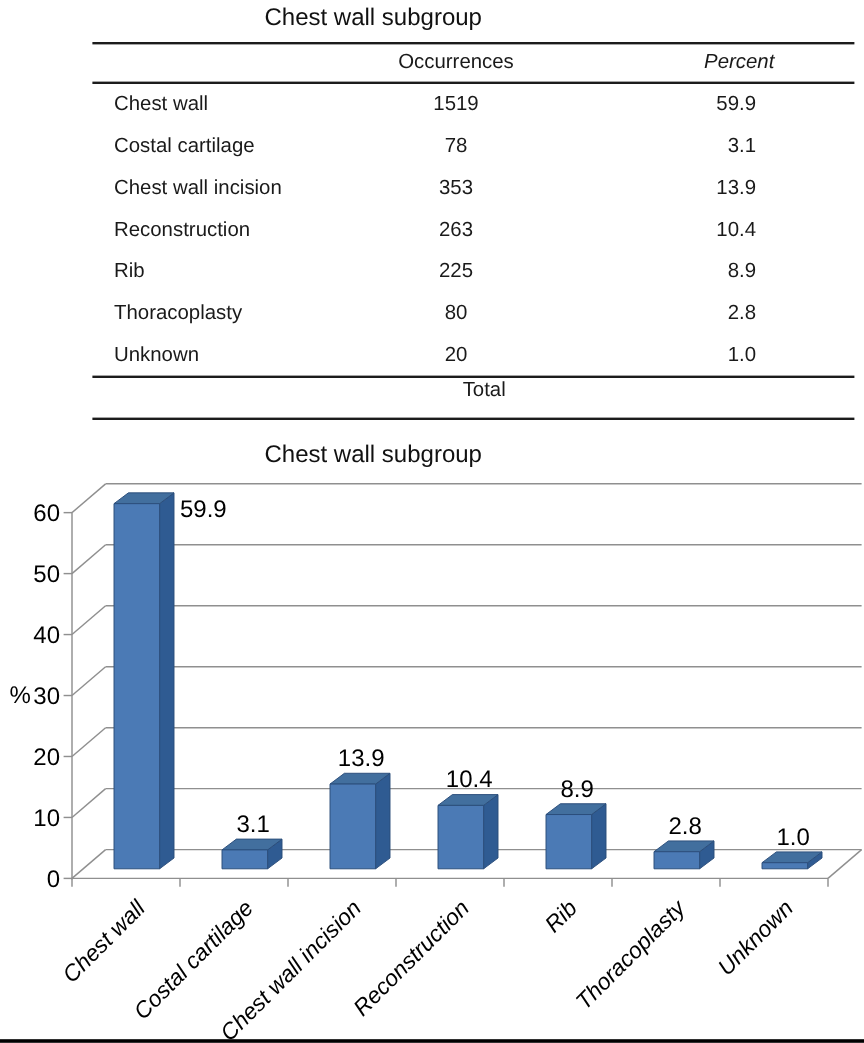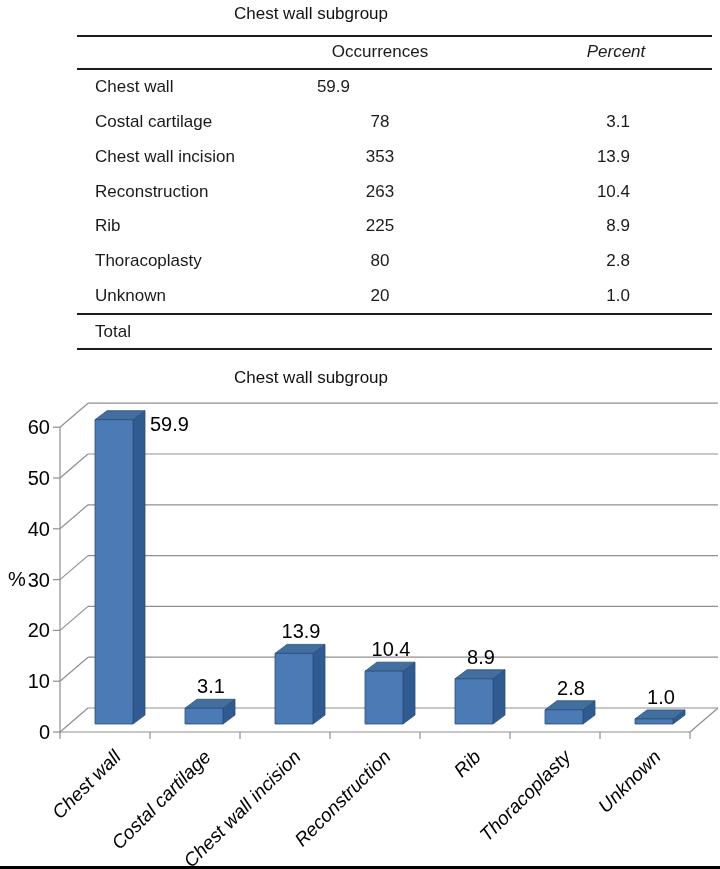--- a/index.html
+++ b/index.html
@@ -3,34 +3,34 @@
 <meta charset="utf-8">
 <style>
   html,body{margin:0;padding:0;}
   body{
     width:720px;height:869px;background:#ffffff;position:relative;
     font-family:"Liberation Sans", sans-serif;color:#1a1a1a;overflow:hidden;
   }
   .abs{position:absolute;}
   .fig-title{
     position:absolute;left:0;width:622px;text-align:center;
-    font-size:17px;color:#111;
+    font-size:20px;color:#111;
   }
   #table-title{top:4px;}
   #chart-title{top:368px;}
   .rule{position:absolute;left:77px;width:635px;height:2px;background:#1c1c1c;}
   #rule-top{top:35px;}
   #rule-header{top:68px;}
   #rule-total{top:313px;}
   #rule-bottom{top:348px;}
   .t-row{display:flex;align-items:center;width:635px;font-size:17px;}
   #header-row{position:absolute;left:77px;top:35px;height:33px;}
   #table-body{position:absolute;left:77px;top:70px;height:243px;display:flex;flex-direction:column;}
   #table-body .t-row{flex:1;}
-  #total-row{position:absolute;left:77px;top:315px;height:33px;}
+  #total-row{position:absolute;left:77px;top:315px;height:33px;flex-direction:column;}
   .c-label{flex:0 0 163px;box-sizing:border-box;padding-left:18px;text-align:left;}
   .c-occ{flex:0 0 280px;text-align:center;}
   .c-pct{flex:0 0 192px;box-sizing:border-box;text-align:right;padding-right:82px;}
   .c-pct-h{flex:0 0 192px;text-align:center;font-style:italic;}
   #chart-svg{position:absolute;left:0;top:0;width:720px;height:869px;}
   #bottom-border{position:absolute;left:0;top:866px;width:720px;height:3px;background:#000;}
 </style>
 </head>
 <body>
 
@@ -43,20 +43,21 @@
     <div class="c-label"></div>
     <div class="c-occ">Occurrences</div>
     <div class="c-pct-h">Percent</div>
   </div>
 
   <div class="rule" id="rule-header"></div>
 
   <div id="table-body">
   <div class="t-row">
     <div class="c-label">Chest wall</div>
+    <div class="c-occ">1519</div>
     <div class="c-pct">59.9</div>
   </div>
 
   <div class="t-row">
     <div class="c-label">Costal cartilage</div>
     <div class="c-occ">78</div>
     <div class="c-pct">3.1</div>
   </div>
 
   <div class="t-row">

